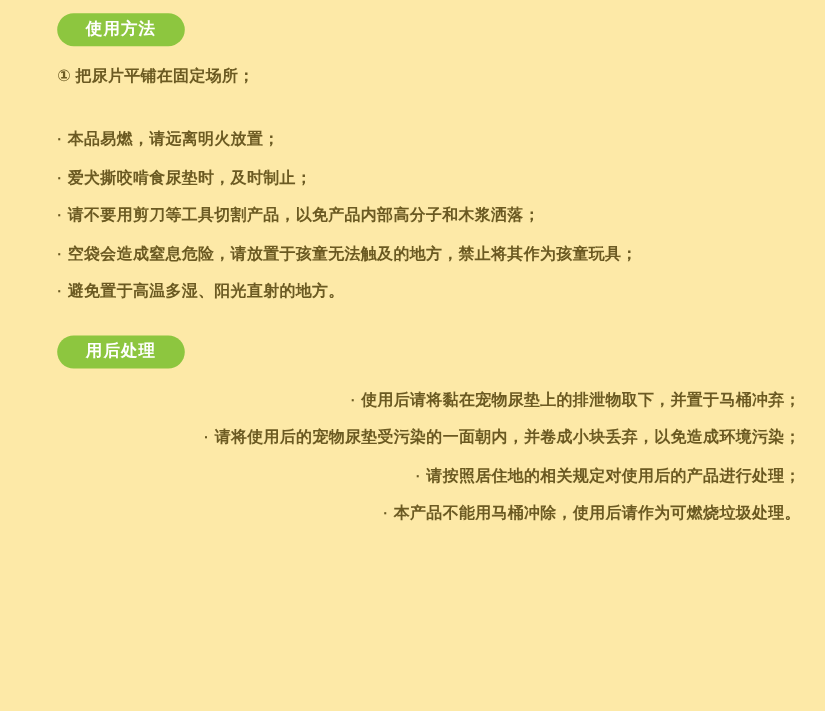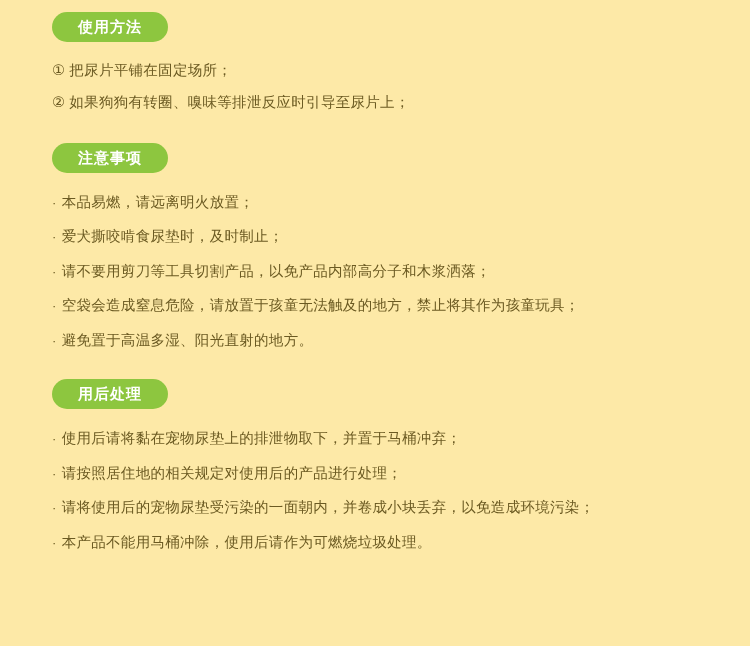--- a/index.html
+++ b/index.html
@@ -41,20 +41,21 @@
     margin: 0;
     padding: 0 0 0 30px;
     list-style: none;
   }
   .list li {
     font-size: 14.5px;
     color: #6b5a22;
     line-height: 1.55;
     padding: 5px 0 5px 0;
     letter-spacing: 0.3px;
+    font-weight: bold;
   }
   .list.numbered li {
     padding-left: 28px;
     text-indent: -28px;
   }
   .list.bulleted li {
     padding-left: 18px;
     text-indent: -18px;
   }
   .marker {
@@ -62,50 +63,48 @@
     margin-right: 4px;
   }
   .bullet-dot {
     color: #6b5a22;
     font-size: 13px;
     margin-right: 5px;
   }
   .sec-usage { margin-top: 2px; }
   .sec-caution { margin-top: 24px; }
   .sec-disposal { margin-top: 22px; }
-  .sec-disposal .list li { padding-top: 6px; padding-bottom: 6px; }
+  .sec-disposal .list li { padding-top: 6px; padding-bottom: 6px; text-align: right; }
   .sec-caution .list li { padding-top: 6px; padding-bottom: 6px; }
 </style>
 </head>
 <body>
 
 <div class="page">
 
   <div class="section sec-usage">
     <div class="section-header">使用方法</div>
     <ul class="list numbered">
       <li><span class="marker">①</span><span>把尿片平铺在固定场所；</span></li>
-      <li><span class="marker">②</span><span>如果狗狗有转圈、嗅味等排泄反应时引导至尿片上；</span></li>
     </ul>
   </div>
 
   <div class="section sec-caution">
-    <div class="section-header">注意事项</div>
     <ul class="list bulleted">
       <li><span class="bullet-dot">·</span><span>本品易燃，请远离明火放置；</span></li>
       <li><span class="bullet-dot">·</span><span>爱犬撕咬啃食尿垫时，及时制止；</span></li>
       <li><span class="bullet-dot">·</span><span>请不要用剪刀等工具切割产品，以免产品内部高分子和木浆洒落；</span></li>
       <li><span class="bullet-dot">·</span><span>空袋会造成窒息危险，请放置于孩童无法触及的地方，禁止将其作为孩童玩具；</span></li>
       <li><span class="bullet-dot">·</span><span>避免置于高温多湿、阳光直射的地方。</span></li>
     </ul>
   </div>
 
   <div class="section sec-disposal">
     <div class="section-header">用后处理</div>
     <ul class="list bulleted">
       <li><span class="bullet-dot">·</span><span>使用后请将黏在宠物尿垫上的排泄物取下，并置于马桶冲弃；</span></li>
+      <li><span class="bullet-dot">·</span><span>请将使用后的宠物尿垫受污染的一面朝内，并卷成小块丢弃，以免造成环境污染；</span></li>
       <li><span class="bullet-dot">·</span><span>请按照居住地的相关规定对使用后的产品进行处理；</span></li>
-      <li><span class="bullet-dot">·</span><span>请将使用后的宠物尿垫受污染的一面朝内，并卷成小块丢弃，以免造成环境污染；</span></li>
       <li><span class="bullet-dot">·</span><span>本产品不能用马桶冲除，使用后请作为可燃烧垃圾处理。</span></li>
     </ul>
   </div>
 
 </div>
 
 </body></html>

